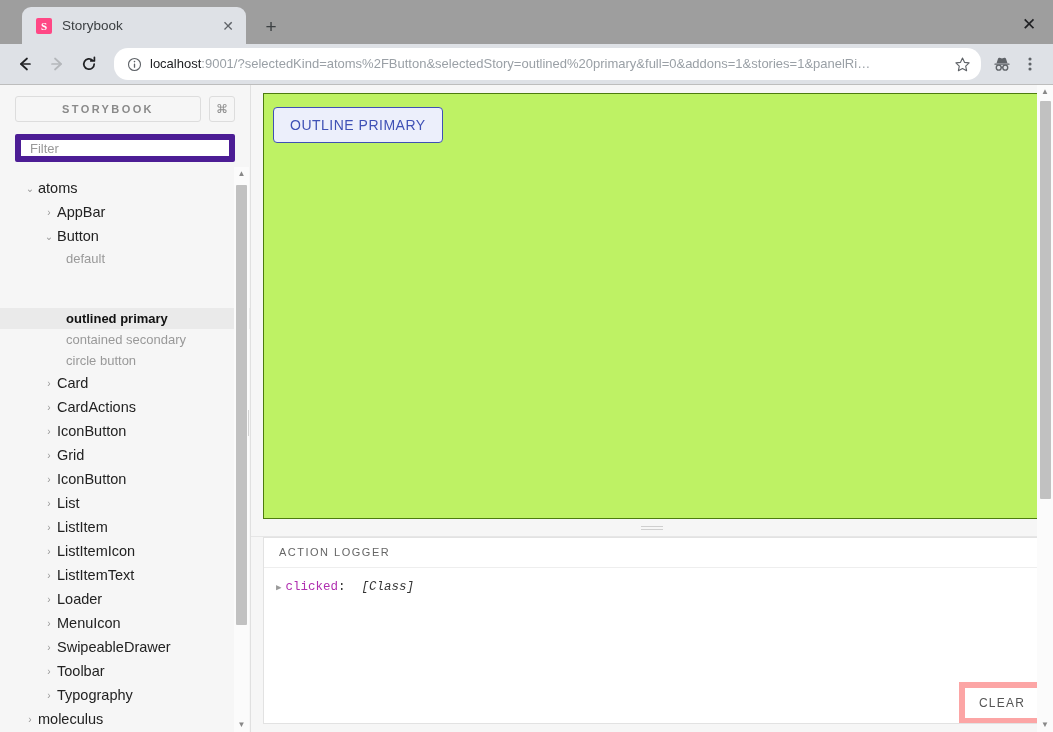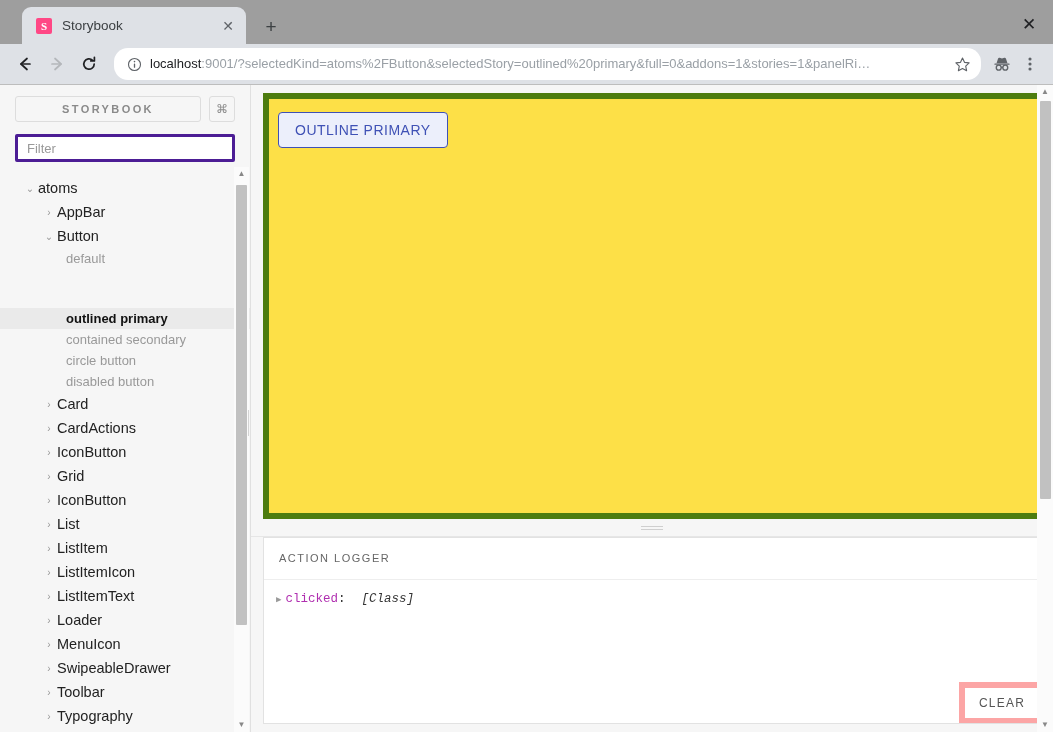--- a/index.html
+++ b/index.html
@@ -90,21 +90,21 @@
     background: #f6f6f6; display: flex; align-items: center; justify-content: center;
     font-size: 11px; letter-spacing: 2.4px; color: #8a8a8a; font-weight: bold;
   }
   .sb-cmd {
     width: 26px; height: 26px; border: 1px solid #ddd; border-radius: 3px;
     background: #f6f6f6; display: flex; align-items: center; justify-content: center;
     font-size: 12px; color: #8a8a8a; flex: 0 0 26px;
   }
   .sb-filter {
     margin: 12px 15px 0 15px; height: 28px; background: #fff;
-    border: 3px solid #4c1d95; border-radius: 2px; display: flex; align-items: center;
+    border: 6px solid #4c1d95; border-radius: 2px; display: flex; align-items: flex-end;
     padding: 0 9px;
   }
   .sb-filter input {
     border: none; outline: none; width: 100%; font-size: 13px;
     color: #444; font-family: "Liberation Sans", sans-serif; background: transparent;
   }
   .sb-filter input::placeholder { color: #999; }
 
   #tree {
     flex: 1; margin-top: 14px; padding-left: 22px; padding-right: 16px;
@@ -143,21 +143,21 @@
   .dragbar-v i { width: 1px; height: 26px; background: #d4d4d4; display: block; }
 
   
   #right { flex: 1; display: flex; flex-direction: column; overflow: hidden; position: relative; }
 
   #preview-wrap {
     height: 434px; flex: 0 0 434px; padding: 8px 8px 0 12px;
     display: flex; background: #f6f6f6;
   }
   #preview {
-    flex: 1; background: #fde047; border: 6px solid #4d7c0f; position: relative;
+    flex: 1; background: #bef264; border: 1px solid #4d7c0f; position: relative;
     overflow: hidden;
   }
   .btn-outline {
     position: absolute; left: 9px; top: 13px;
     border: 1px solid #3f51b5; background: #eceffb; border-radius: 4px;
     color: #3f51b5; font-size: 14px; letter-spacing: 0.5px;
     padding: 9px 16px; font-family: "Liberation Sans", sans-serif;
     text-transform: uppercase;
   }
   #pv-scroll { right: 0px; top: 0; bottom: 0; width: 16px; }
@@ -168,21 +168,21 @@
     border-bottom: 1px solid #e6e6e6;
   }
   .hdrag .grip { width: 22px; display: flex; flex-direction: column; gap: 2px; }
   .hdrag .grip i { height: 1px; background: #cfcfcf; display: block; }
 
   #panel {
     flex: 1; margin: 0 8px 8px 12px; background: #fff;
     border: 1px solid #e2e2e2; display: flex; flex-direction: column;
     position: relative; overflow: hidden;
   }
-  .panel-tabs { height: 42px; border-bottom: 1px solid #eee; display: flex; align-items: center; }
+  .panel-tabs { height: 30px; border-bottom: 1px solid #eee; display: flex; align-items: center; }
   .panel-tab {
     padding: 0 15px; font-size: 11px; letter-spacing: 1.5px;
     color: #666; line-height: 33px;
   }
   .panel-body { flex: 1; padding: 10px 12px; overflow: hidden; }
   .log-row {
     display: flex; align-items: baseline; gap: 0;
     font-family: "Liberation Mono", monospace; font-size: 12.5px;
     padding: 2px 0;
   }
@@ -286,21 +286,20 @@
             <span class="nlabel">AppBar</span>
           </div>
           <div class="node lvl2">
             <span class="caret">⌄</span>
             <span class="nlabel">Button</span>
           </div>
           <div class="story">default</div>
           <div class="story selected">outlined primary</div>
           <div class="story">contained secondary</div>
           <div class="story">circle button</div>
-          <div class="story">disabled button</div>
           <div class="node lvl2">
             <span class="caret">›</span>
             <span class="nlabel">Card</span>
           </div>
           <div class="node lvl2">
             <span class="caret">›</span>
             <span class="nlabel">CardActions</span>
           </div>
           <div class="node lvl2">
             <span class="caret">›</span>

